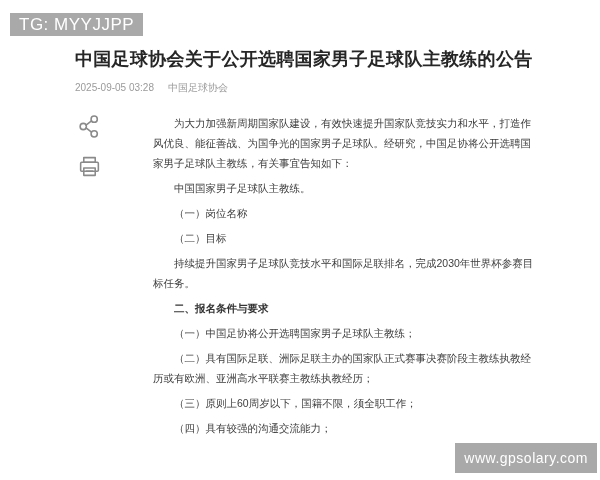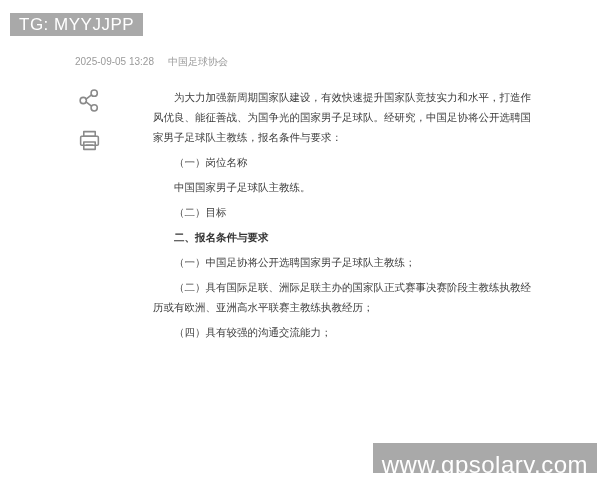--- a/index.html
+++ b/index.html
@@ -29,22 +29,22 @@
     height: 23px;
     line-height: 23px;
     padding: 0 9px;
     font-size: 17px;
   }
   .wm-bottom {
     right: 3px;
     bottom: 7px;
     height: 30px;
     line-height: 30px;
-    padding: 7px 9px;
-    font-size: 24px;
+    padding: 0 9px;
+    font-size: 14px;
   }
 
   
   .article {
     position: absolute;
     left: 75px;
     top: 46px;
     width: 466px;
   }
   .title {
@@ -101,23 +101,24 @@
   }
 </style>
 </head>
 <body>
 
 <div class="page">
 
   <div class="wm wm-top">TG: MYYJJPP</div>
 
   <div class="article">
+    <h1 class="title">中国足球协会关于公开选聘国家男子足球队主教练的公告</h1>
 
     <div class="meta">
-      <span class="date">2025-09-05 13:28</span><span class="source">中国足球协会</span>
+      <span class="date">2025-09-05 03:28</span><span class="source">中国足球协会</span>
     </div>
 
     <div class="content-row">
       <div class="tools">
         <button class="tool-btn" aria-label="share">
           <span>
             <svg width="25" height="25" viewBox="0 0 24 24" fill="none" stroke="#8a8a8a" stroke-width="1.5" stroke-linecap="round">
               <circle cx="16.5" cy="5" r="3"></circle>
               <circle cx="6" cy="12" r="3"></circle>
               <circle cx="16.5" cy="19" r="3"></circle>
@@ -132,27 +133,29 @@
               <rect x="6.5" y="3.5" width="11" height="4.5"></rect>
               <rect x="3.5" y="8" width="17" height="8.5" rx="1"></rect>
               <rect x="6.5" y="13.5" width="11" height="7"></rect>
               <line x1="8.5" y1="16.5" x2="15.5" y2="16.5"></line>
             </svg>
           </span>
         </button>
       </div>
 
       <div class="text-col">
-        <p>为大力加强新周期国家队建设，有效快速提升国家队竞技实力和水平，打造作风优良、能征善战、为国争光的国家男子足球队。经研究，中国足协将公开选聘国家男子足球队主教练，报名条件与要求：</p>
+        <p>为大力加强新周期国家队建设，有效快速提升国家队竞技实力和水平，打造作风优良、能征善战、为国争光的国家男子足球队。经研究，中国足协将公开选聘国家男子足球队主教练，有关事宜告知如下：</p>
+        <p>中国国家男子足球队主教练。</p>
         <p>（一）岗位名称</p>
-        <p>中国国家男子足球队主教练。</p>
         <p>（二）目标</p>
+        <p>持续提升国家男子足球队竞技水平和国际足联排名，完成2030年世界杯参赛目标任务。</p>
         <p class="heading">二、报名条件与要求</p>
         <p>（一）中国足协将公开选聘国家男子足球队主教练；</p>
         <p>（二）具有国际足联、洲际足联主办的国家队正式赛事决赛阶段主教练执教经历或有欧洲、亚洲高水平联赛主教练执教经历；</p>
+        <p>（三）原则上60周岁以下，国籍不限，须全职工作；</p>
         <p>（四）具有较强的沟通交流能力；</p>
       </div>
     </div>
   </div>
 
   <div class="wm wm-bottom">www.gpsolary.com</div>
 
 </div>
 
 </body></html>

